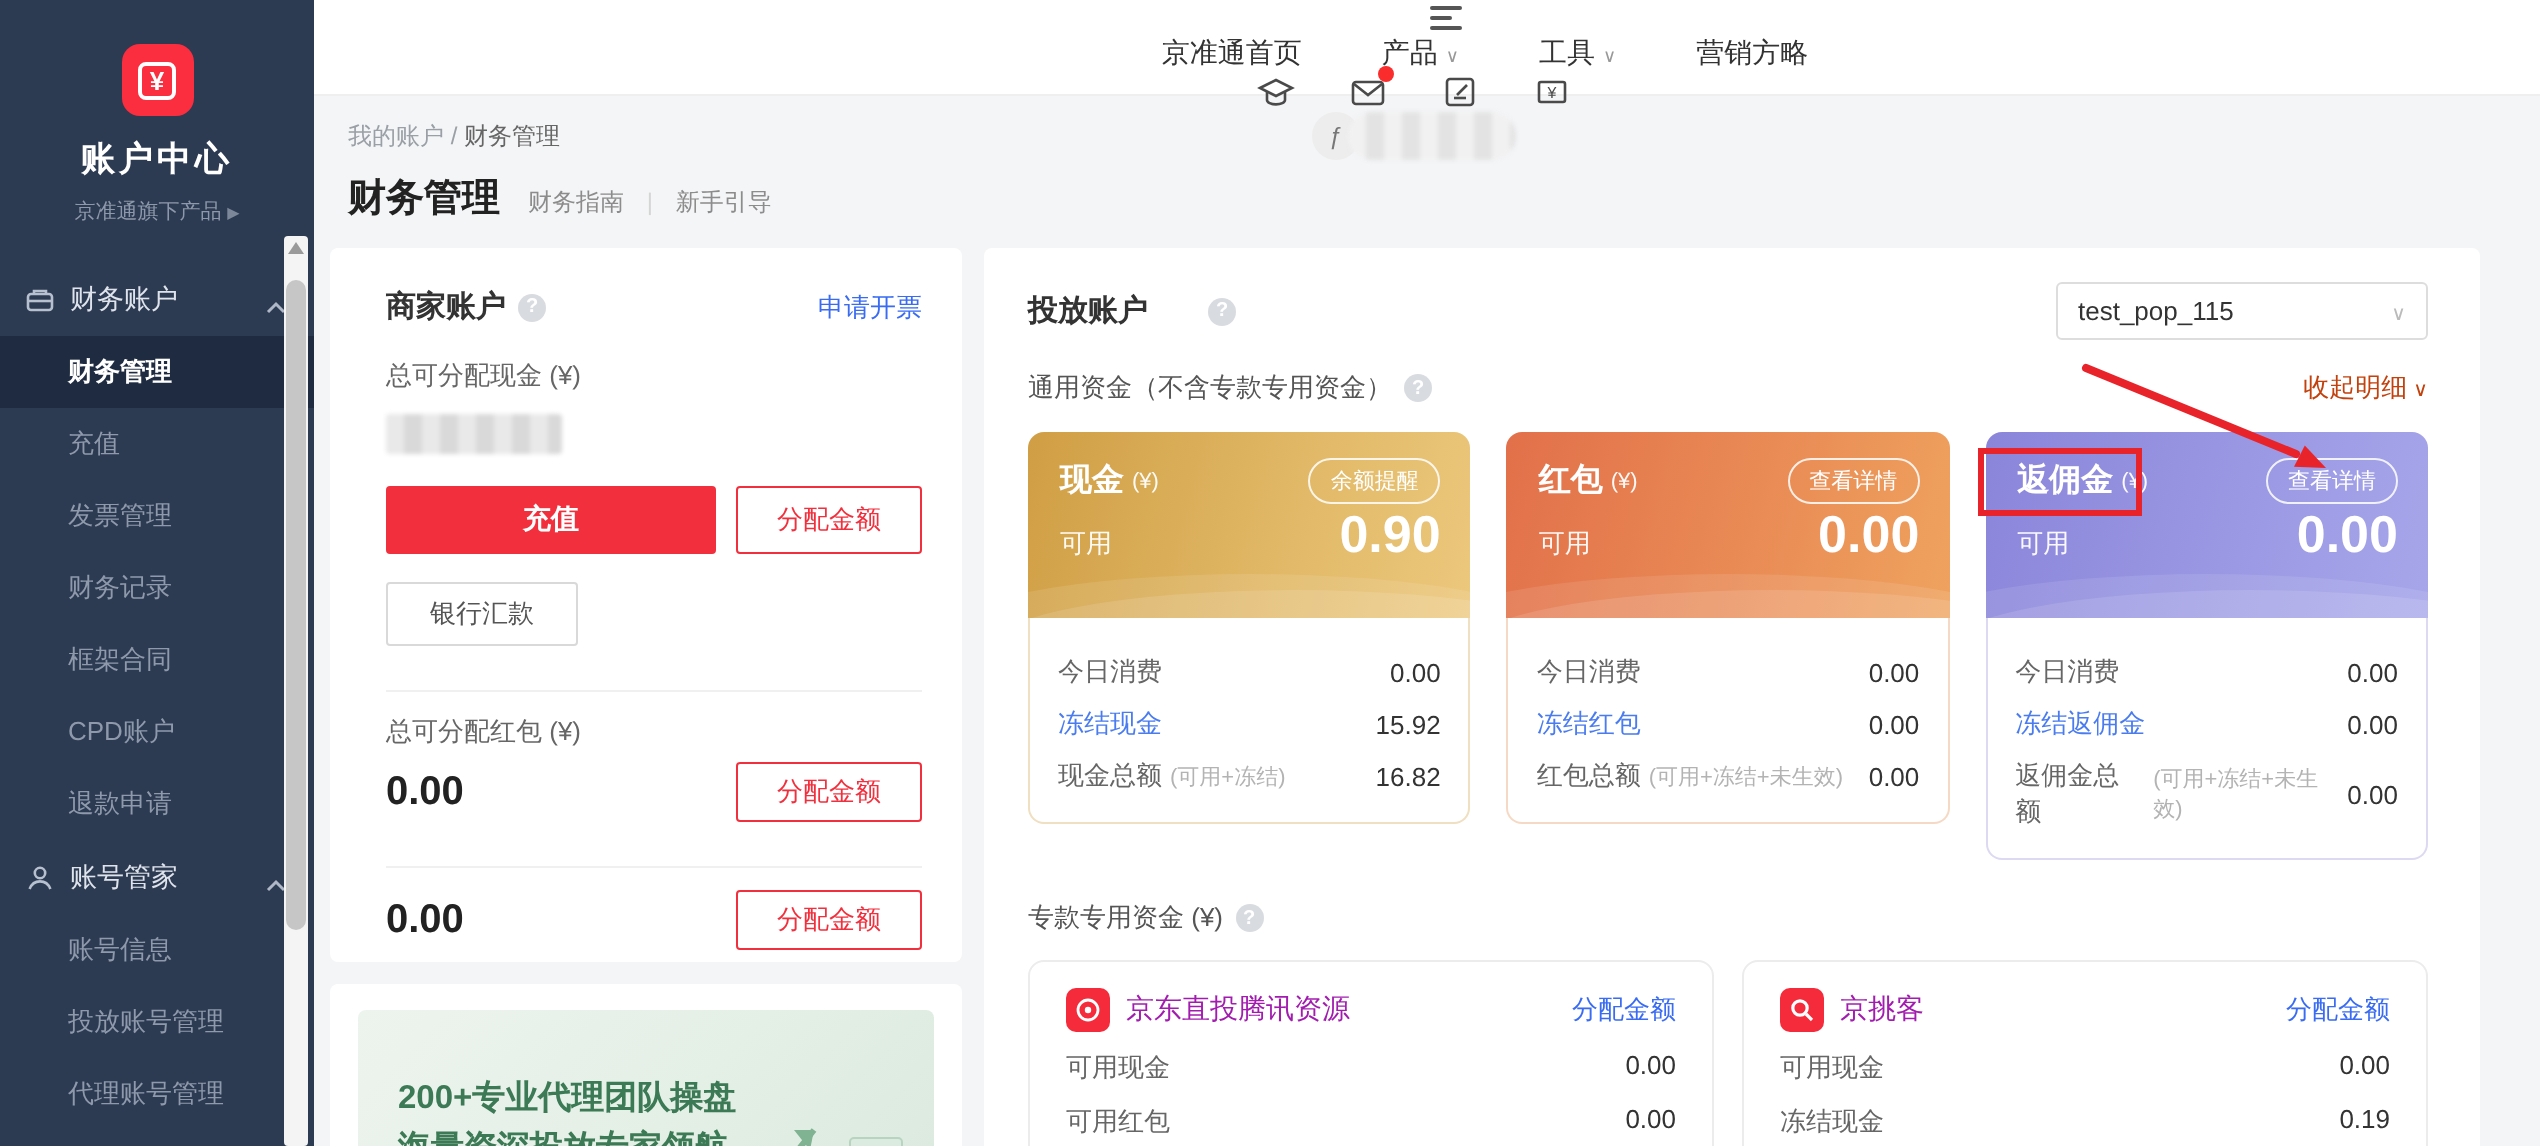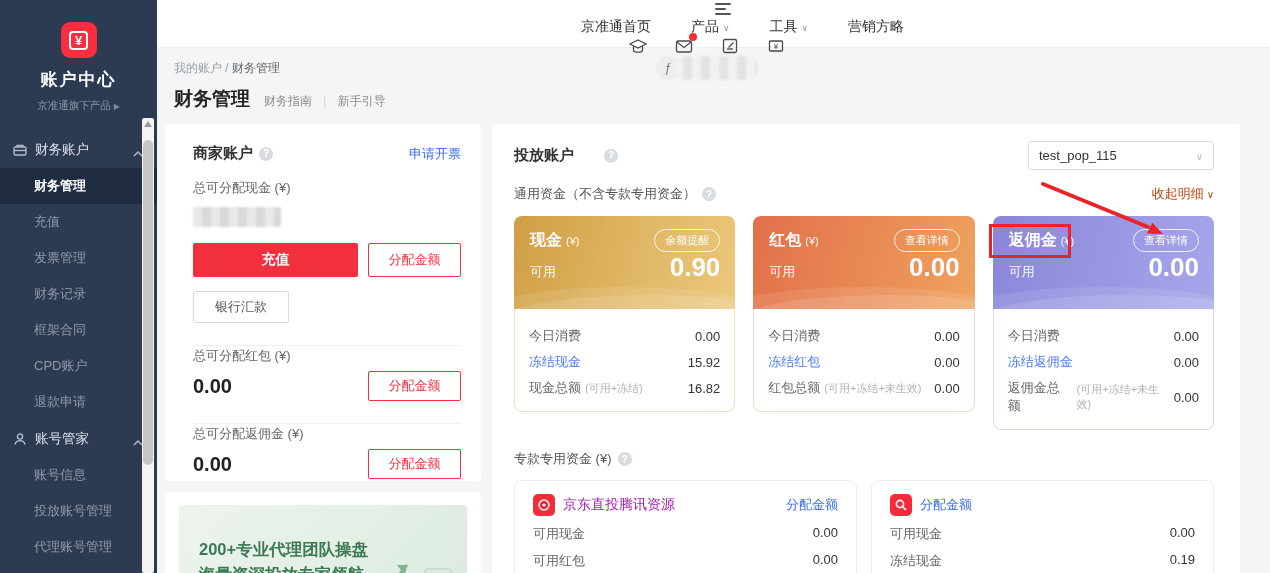--- a/index.html
+++ b/index.html
@@ -69,21 +69,21 @@
   .blue-link { color:#3a6cf3; font-size:13px; cursor:pointer; }
   .m-label { color:#666; font-size:13px; margin-top:16px; }
   .mosaic { width:88px; height:20px; margin-top:10px; border-radius:2px;
     background:repeating-linear-gradient(90deg,#e9e9e9 0 9px,#d9d9d9 9px 18px),repeating-linear-gradient(0deg,rgba(255,255,255,.55) 0 5px,rgba(190,190,190,.4) 5px 10px);
     filter:blur(1.1px); }
   .btn-row { display:flex; gap:10px; margin-top:16px; }
   .btn-red { flex:1; height:34px; background:#f2303d; color:#fff; font-size:14px; font-weight:bold; border:none; border-radius:2px; cursor:pointer; }
   .btn-red-outline { width:93px; height:34px; background:#fff; color:#f2303d; font-size:13px; border:1px solid #f2303d; border-radius:2px; cursor:pointer; }
   .btn-gray-outline { width:96px; height:32px; margin-top:14px; background:#fff; color:#555; font-size:13px; border:1px solid #d9d9d9; border-radius:2px; cursor:pointer; }
   .divider { border-top:1px solid #f0f0f0; margin:22px 0 0 0; }
-  .m-sec { margin-top:1px; }
+  .m-sec { margin-top:11px; }
   .m-sec-row { display:flex; align-items:center; margin-top:6px; }
   .big-val { font-size:20px; font-weight:bold; color:#222; flex:1; }
   .m-sec .btn-red-outline { height:30px; }
 
   
   .promo { height:160px; padding:13px 14px; }
   .promo-inner { position:relative; height:100%; border-radius:4px; padding:32px 0 0 20px; overflow:hidden;
     background:linear-gradient(135deg,#edf4ee 0%,#e2eee4 60%,#d8e8dc 100%); }
   .promo-l1 { color:#3c7a55; font-size:16.5px; font-weight:bold; line-height:25px; }
   .promo-art { position:absolute; right:6px; bottom:0; }
@@ -295,21 +295,20 @@
         <div class="divider"></div>
         <div class="m-sec">
           <div class="m-label" style="margin-top:0">总可分配红包 (¥)</div>
           <div class="m-sec-row">
             <span class="big-val">0.00</span>
             <button class="btn-red-outline">分配金额</button>
           </div>
         </div>
         <div class="divider"></div>
         <div class="m-sec">
-          <div class="m-label" style="margin-top:0">总可分配返佣金 (¥)</div>
           <div class="m-sec-row">
             <span class="big-val">0.00</span>
             <button class="btn-red-outline">分配金额</button>
           </div>
         </div>
       </div>
 
       <div class="card promo">
         <div class="promo-inner">
           <div class="promo-l1">200+专业代理团队操盘</div>
@@ -493,20 +492,21 @@
           </div>
 
           <div class="sp-card">
             <div class="sp-head">
               <span class="sp-icon">
                 <svg width="14" height="14" viewBox="0 0 14 14" fill="none" stroke="#fff" stroke-width="1.6">
                     <circle cx="6" cy="6" r="3.6"></circle>
                     <path d="M9 9l3 3"></path>
                   </svg>
               </span>
+              <span class="sp-name">京挑客</span>
               <span class="blue-link">分配金额</span>
             </div>
             <div class="sp-row">
                 <span class="lab">可用现金</span>
                 <span class="val">0.00</span>
               </div>
             <div class="sp-row">
                 <span class="lab">冻结现金</span>
                 <span class="val">0.19</span>
               </div>

